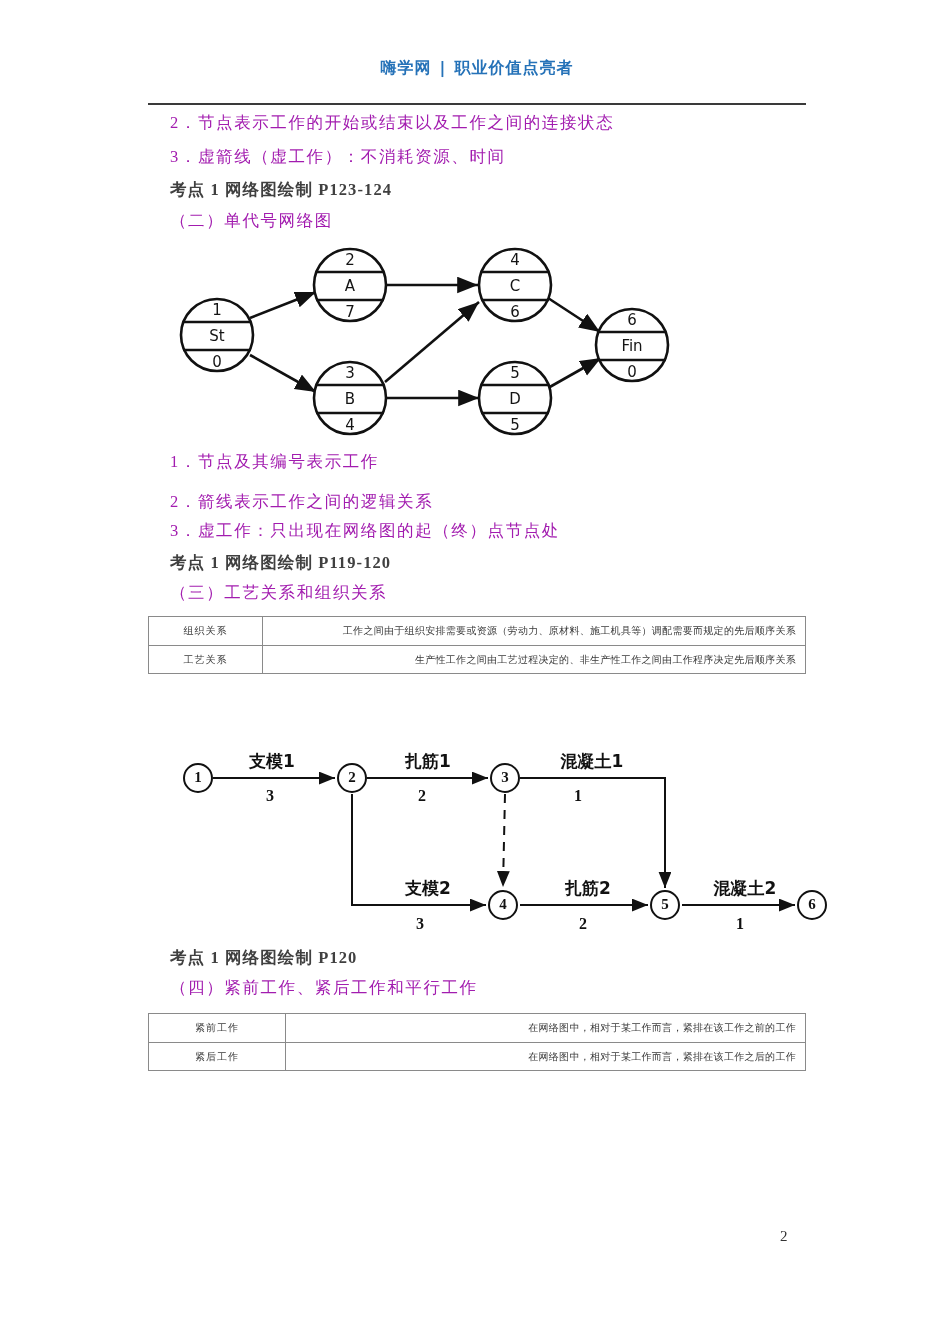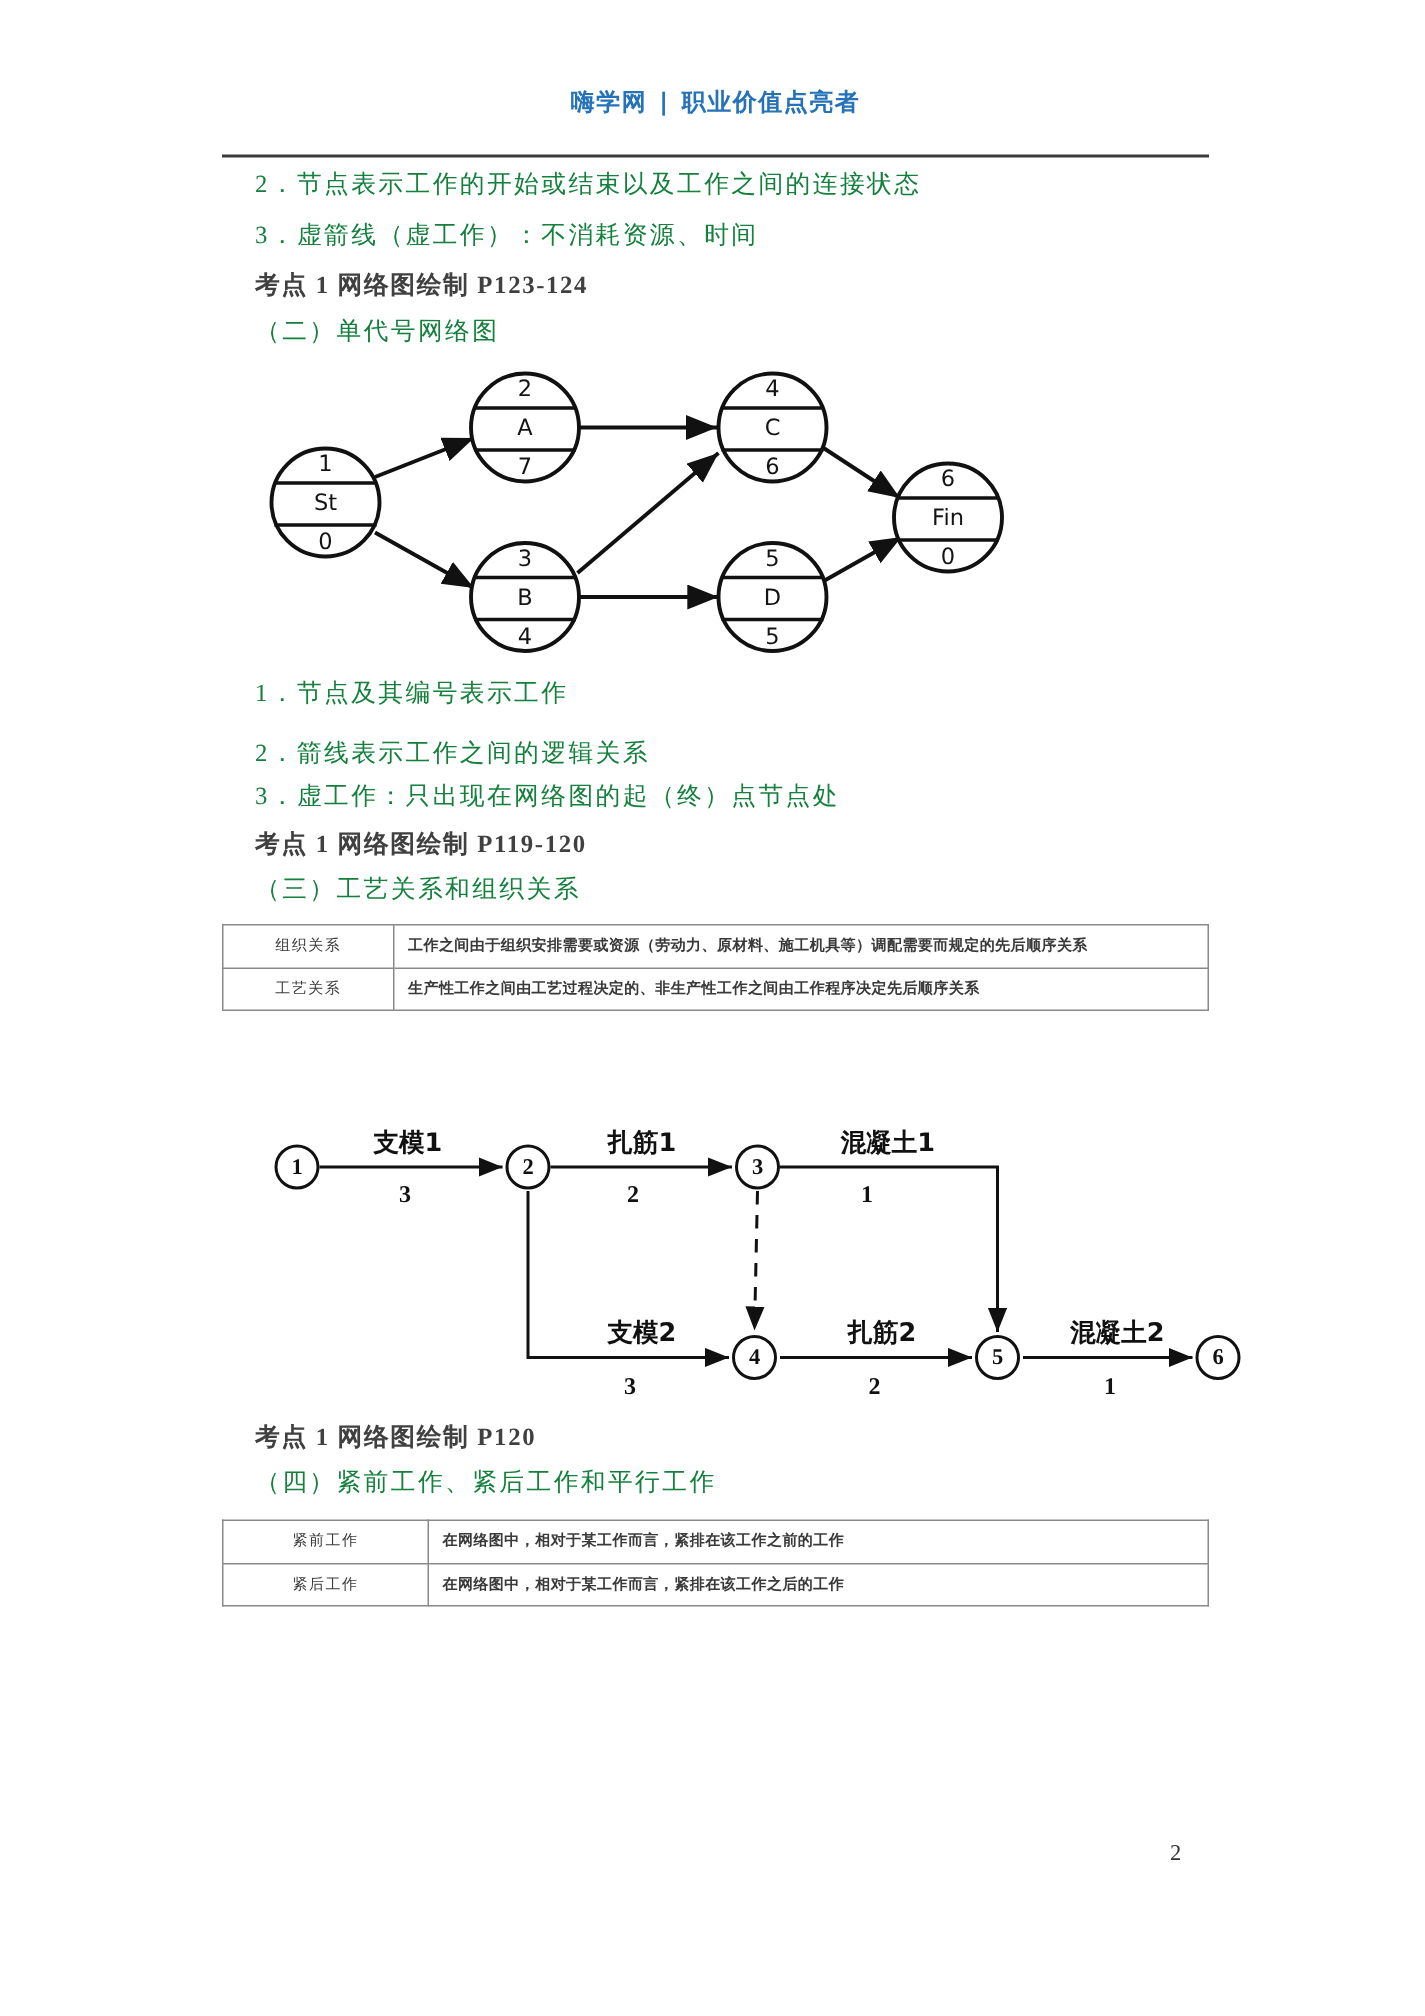--- a/index.html
+++ b/index.html
@@ -29,21 +29,21 @@
     border-top:2px solid #3a3a3a;
   }
 
   
   .line{
     position:absolute;
     font-size:16.5px;
     line-height:1.2;
     white-space:nowrap;
     letter-spacing:1.6px;
-    color:#15803d;
+    color:#a21caf;
   }
   .line.bold{
     font-weight:bold;
     letter-spacing:1.1px;
     color:#404040;
   }
 
   
   .tbl{
     position:absolute;
@@ -57,23 +57,22 @@
     padding:6px 9px;
     vertical-align:middle;
     line-height:1.55;
   }
   .tbl td.key{
     text-align:center;
     white-space:nowrap;
     letter-spacing:1px;
   }
   .tbl td.val{
-    text-align:left;
+    text-align:right;
     letter-spacing:.3px;
-    font-weight:bold;
   }
 
   
   .diagram{position:absolute;}
   .diagram svg{display:block;}
   .nodetext{
     font-family:"DejaVu Sans","Liberation Sans",sans-serif;
     font-size:15px;
     fill:#141414;
     text-anchor:middle;

